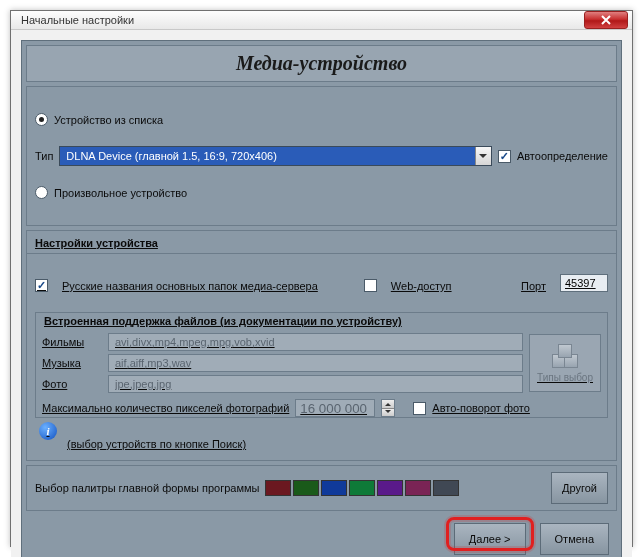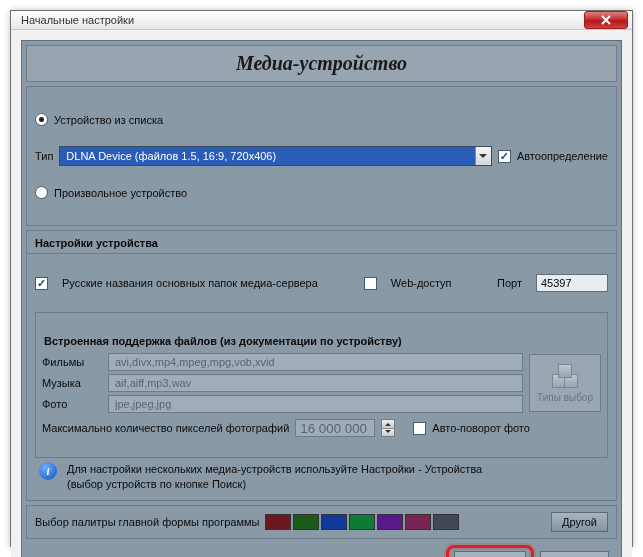--- a/index.html
+++ b/index.html
@@ -64,21 +64,21 @@
     font-size: 20px;
     color: #1a1a1a;
   }
 
   .group {
     background: #8a99a6;
     border: 1px solid #6c7c8a;
     padding: 6px 8px;
     color: #0a0a0a;
   }
-  .row { display: flex; align-items: center; gap: 6px; margin: 20px 0; }
+  .row { display: flex; align-items: flex-end; gap: 6px; margin: 20px 0; }
   .radio, .check {
     width: 13px; height: 13px;
     background: #fff;
     border: 1px solid #4a5a68;
     display: inline-flex;
     align-items: center; justify-content: center;
     flex-shrink: 0;
   }
   .radio { border-radius: 50%; }
   .radio.on::after {
@@ -115,31 +115,31 @@
   }
 
   .subtitle {
     font-weight: bold;
     color: #0a0a0a;
     margin-bottom: 2px;
   }
   .divider { border: none; border-top: 1px solid #6c7c8a; margin: 4px -8px 6px -8px; }
 
   .port-input {
-    width: 72px; height: 18px;
+    width: 48px; height: 18px;
     background: #e8edf2;
     border: 1px solid #5f6f7c;
     padding: 1px 4px;
     font-size: 11px;
     text-align: left;
   }
 
   .support-box {
     border: 1px solid #6c7c8a;
-    padding: 20px 6px;
+    padding: 0 6px;
     margin-top: 4px;
   }
   .support-title { font-weight: bold; margin: 2px 0 6px 2px; }
   .support-grid {
     display: grid;
     grid-template-columns: 60px 1fr 72px;
     gap: 3px 6px;
     align-items: center;
   }
   .ro-input {
@@ -221,21 +221,21 @@
   .btn {
     height: 32px;
     padding: 0 14px;
     background: linear-gradient(#aab5c0, #8795a1);
     border: 1px solid #5c6b78;
     color: #0a0a0a;
     font-size: 11px;
     cursor: pointer;
     display: inline-flex; align-items: center; justify-content: center;
   }
-  .btn-small { height: 20px; padding: 6px 10px; }
+  .btn-small { height: 32px; padding: 6px 10px; }
 
   .footer {
     display: flex; justify-content: flex-end; gap: 14px;
     padding: 8px 8px 4px 8px;
   }
   .highlight {
     position: absolute;
     border: 3px solid #e02020;
     border-radius: 8px;
     box-shadow: 0 0 0 2px rgba(224,32,32,0.18), inset 0 0 0 2px rgba(224,32,32,0.18);
@@ -262,33 +262,33 @@
       <div class="heading">Медиа-устройство</div>
 
       <div class="group">
         <div class="row">
           <span class="radio on"></span>
           <label>Устройство из списка</label>
         </div>
         <div class="type-row">
           <label>Тип</label>
           <div class="select-wrap">
-            <div class="select-value">DLNA Device (файлов 1.5, 16:9, 720x406)</div>
+            <div class="select-value">DLNA Device (главной 1.5, 16:9, 720x406)</div>
             <div class="select-arrow"></div>
           </div>
           <span class="check on"></span>
           <label>Автоопределение</label>
         </div>
         <div class="row">
           <span class="radio"></span>
           <label>Произвольное устройство</label>
         </div>
       </div>
 
-      <div class="group" style="flex:1;">
+      <div class="group" style="flex:1;text-decoration:underline;">
         <div class="subtitle">Настройки устройства</div>
         <hr class="divider">
 
         <div class="row" style="gap:14px;">
           <span class="check on"></span>
           <label style="flex:0 0 auto;">Русские названия основных папок медиа-сервера</label>
           <span style="width:18px;"></span>
           <span class="check"></span>
           <label>Web-доступ</label>
           <span style="flex:1;"></span>
@@ -326,21 +326,21 @@
               </div>
             <span style="width:6px;"></span>
             <span class="check"></span>
             <label>Авто-поворот фото</label>
           </div>
         </div>
 
         <div class="info-row">
           <div class="info-icon">i</div>
           <div class="info-text">
-            <span>Для настройки нескольких медиа-устройств используйте Настройки - Устройства</span><br>
+            <br>
             <span>(выбор устройств по кнопке Поиск)</span>
           </div>
         </div>
       </div>
 
       <div class="palette-row">
         <label>Выбор палитры главной формы программы</label>
         <div class="swatches" id="swatch-container">
             <div class="swatch" style="background: rgb(107, 24, 32);"></div>
             <div class="swatch" style="background: rgb(26, 90, 26);"></div>

